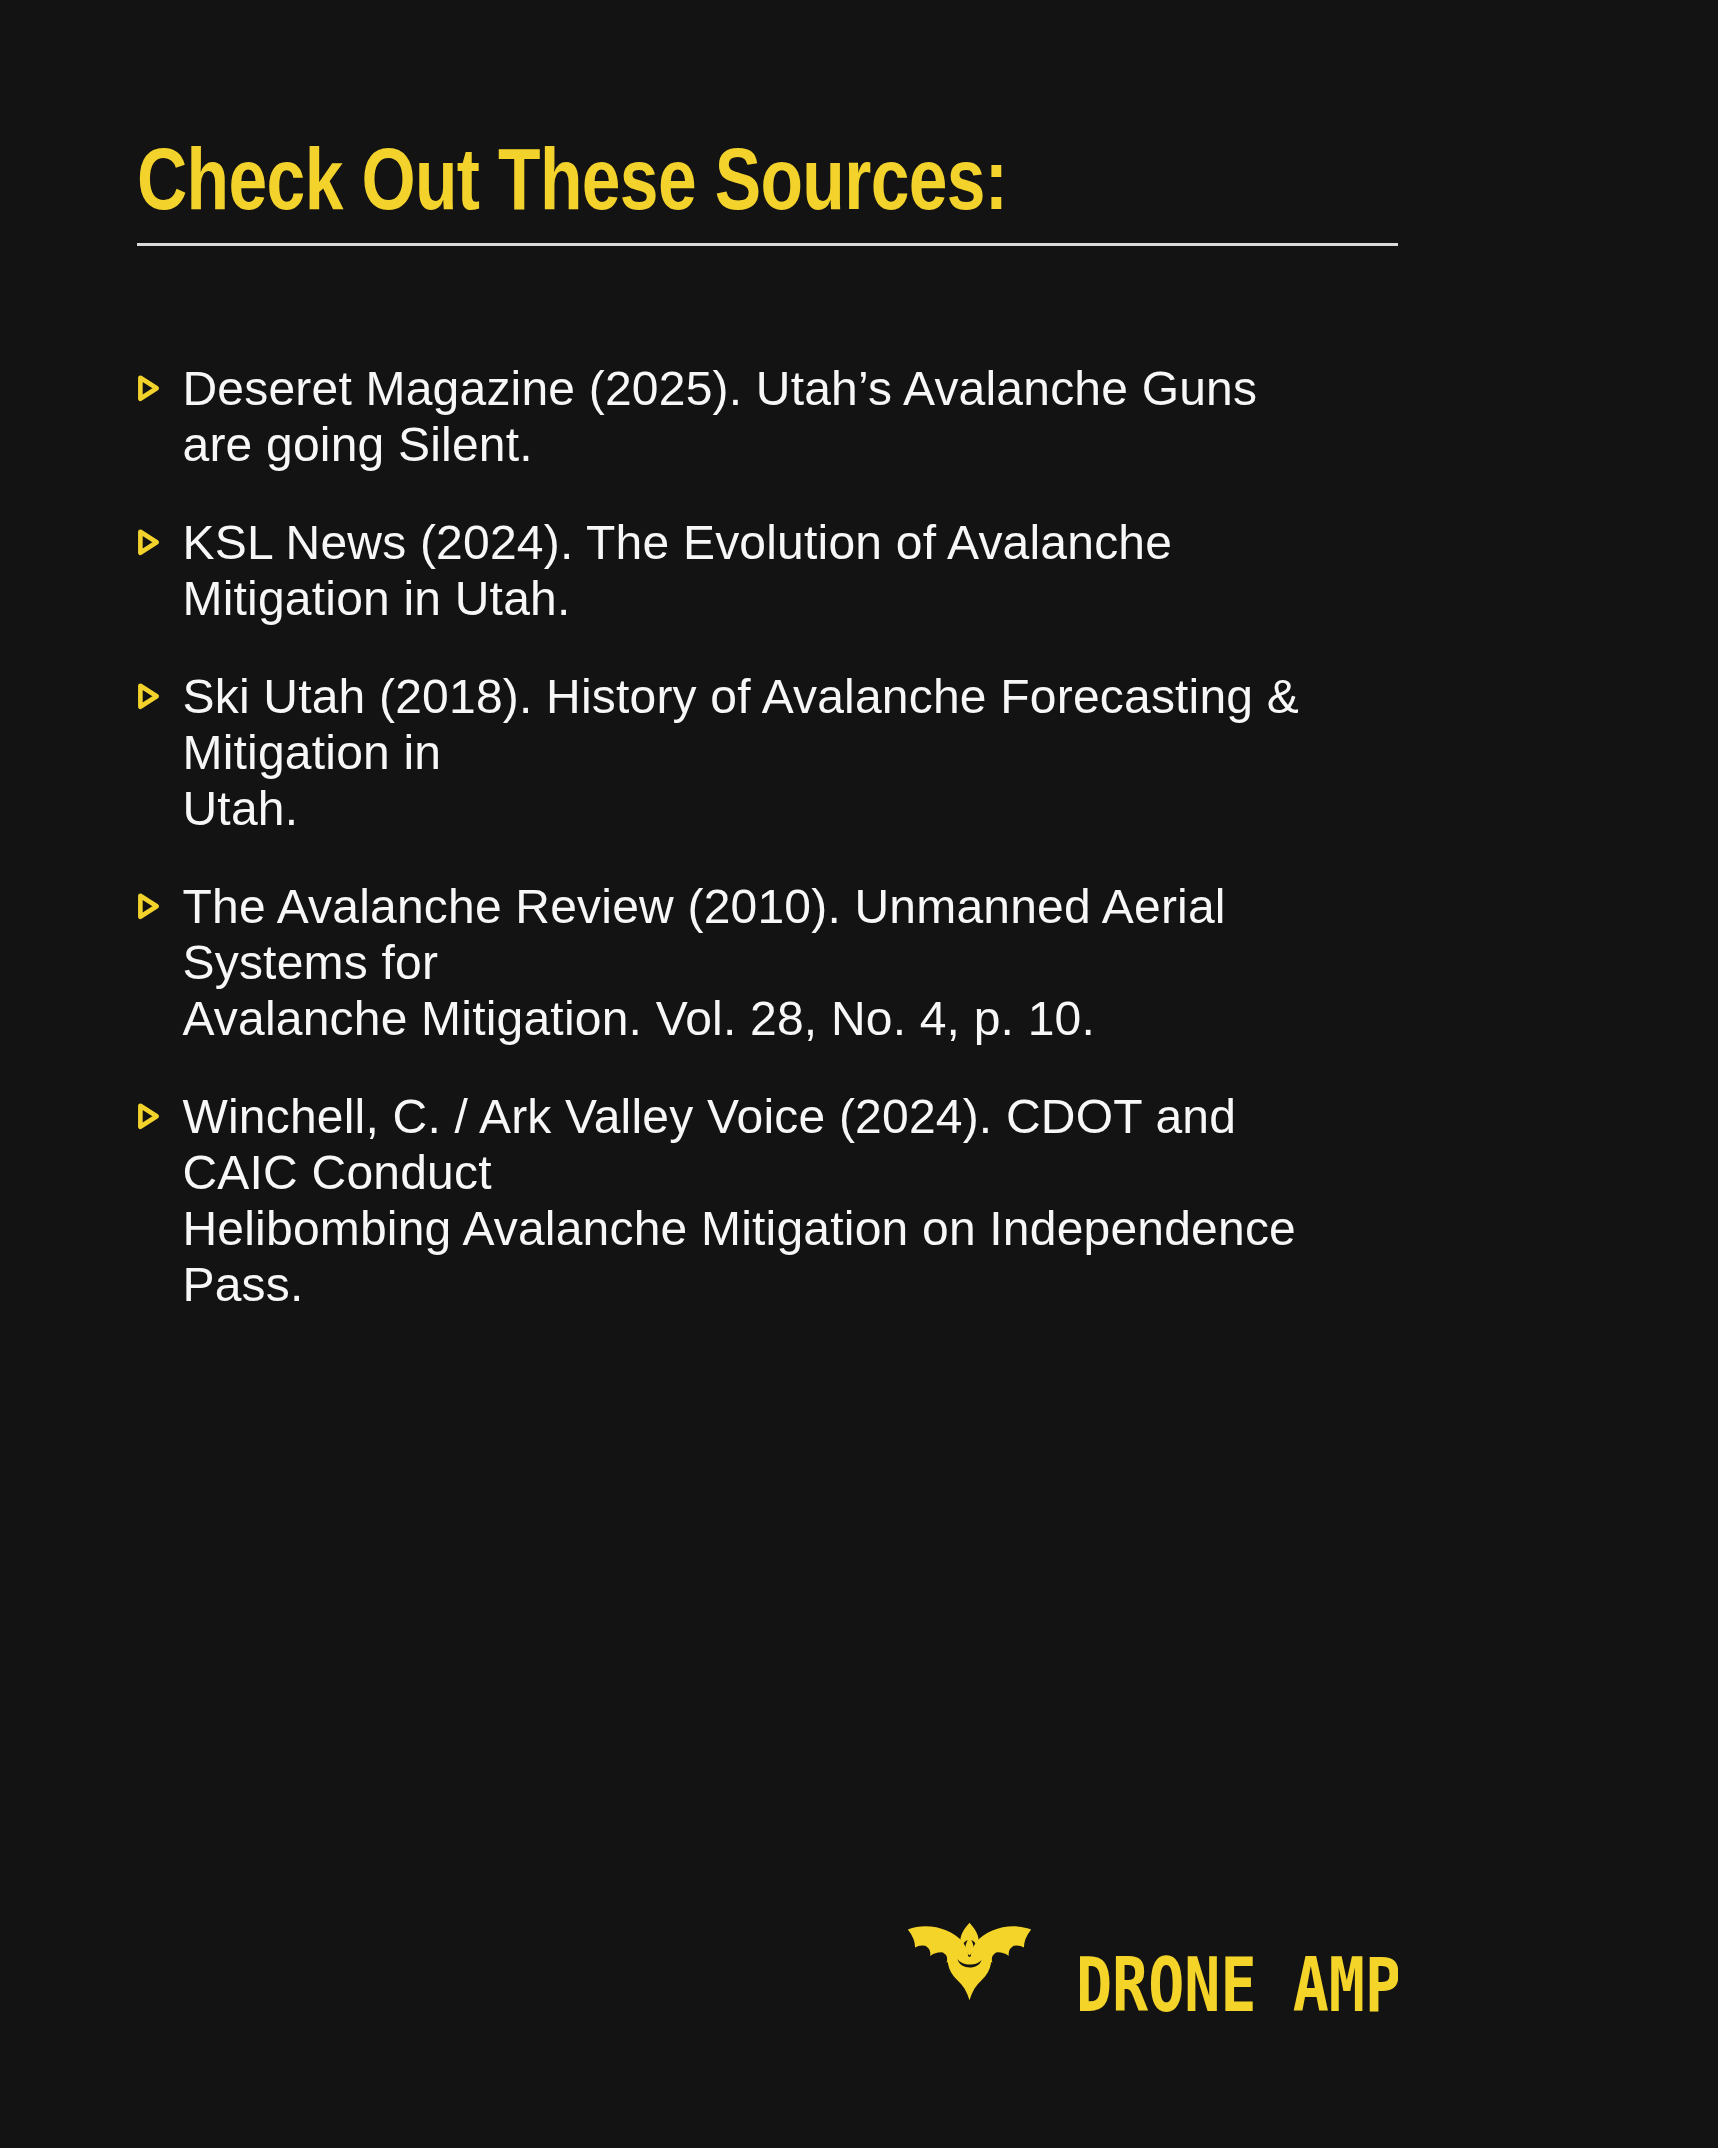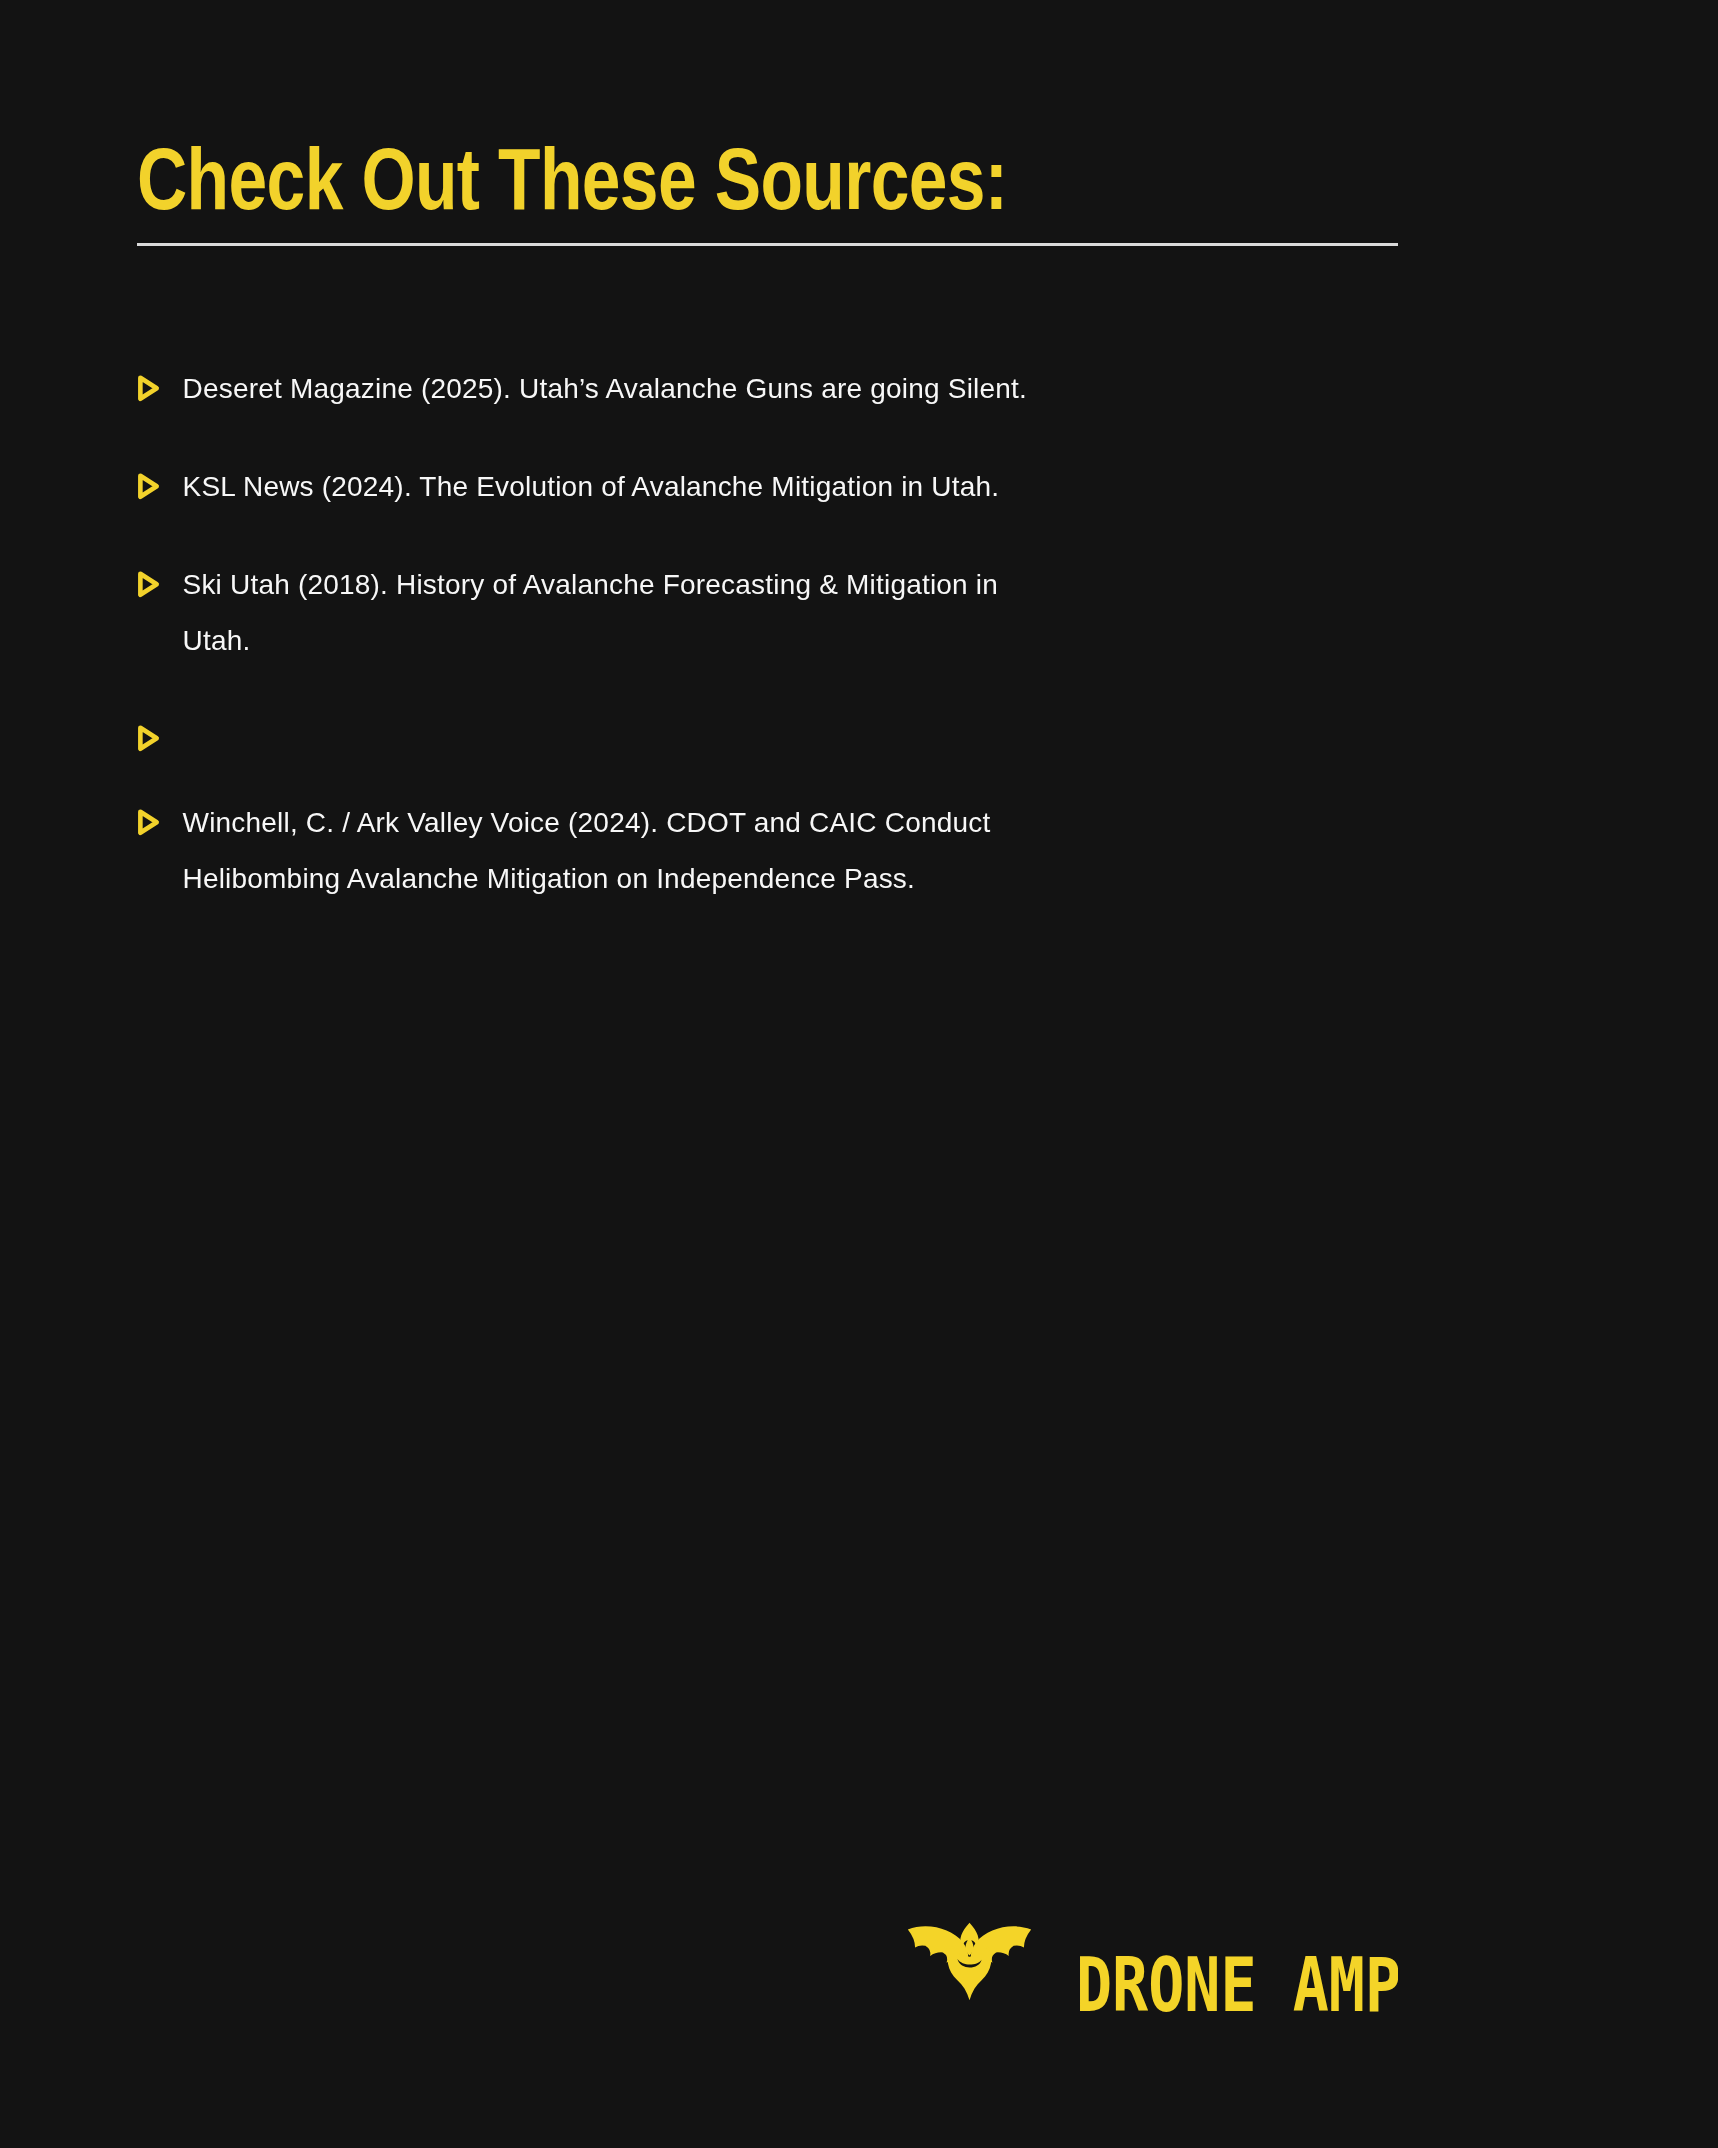--- a/index.html
+++ b/index.html
@@ -52,21 +52,21 @@
     align-items: flex-start;
     gap: 22px;
     margin-bottom: 42px;
   }
   .bullet-icon {
     flex: 0 0 auto;
     margin-top: 13.4px;
     display: block;
   }
   .source-text {
-    font-size: 28px;
+    font-size: 48px;
     line-height: 56px;
     color: var(--text);
     white-space: pre-line;
     letter-spacing: 0.2px;
   }
   .brand-logo {
     position: absolute;
     left: 903px;
     top: 1922px;
     width: 722px;
@@ -124,20 +124,22 @@
         <path d="M4 4.5 L23.5 17 L4 29.5 Z" fill="none" stroke="#F2D22B" stroke-width="5.5" stroke-linejoin="round"></path>
       </svg>
       <span class="source-text">Ski Utah (2018). History of Avalanche Forecasting &amp; Mitigation in
 Utah.</span>
     </li>
 
     <li class="source-item">
       <svg class="bullet-icon" width="23.5" height="28.5" viewBox="0 0 28 34">
         <path d="M4 4.5 L23.5 17 L4 29.5 Z" fill="none" stroke="#F2D22B" stroke-width="5.5" stroke-linejoin="round"></path>
       </svg>
+      <span class="source-text">The Avalanche Review (2010). Unmanned Aerial Systems for
+Avalanche Mitigation. Vol. 28, No. 4, p. 10.</span>
     </li>
 
     <li class="source-item">
       <svg class="bullet-icon" width="23.5" height="28.5" viewBox="0 0 28 34">
         <path d="M4 4.5 L23.5 17 L4 29.5 Z" fill="none" stroke="#F2D22B" stroke-width="5.5" stroke-linejoin="round"></path>
       </svg>
       <span class="source-text">Winchell, C. / Ark Valley Voice (2024). CDOT and CAIC Conduct
 Helibombing Avalanche Mitigation on Independence Pass.</span>
     </li>
 

